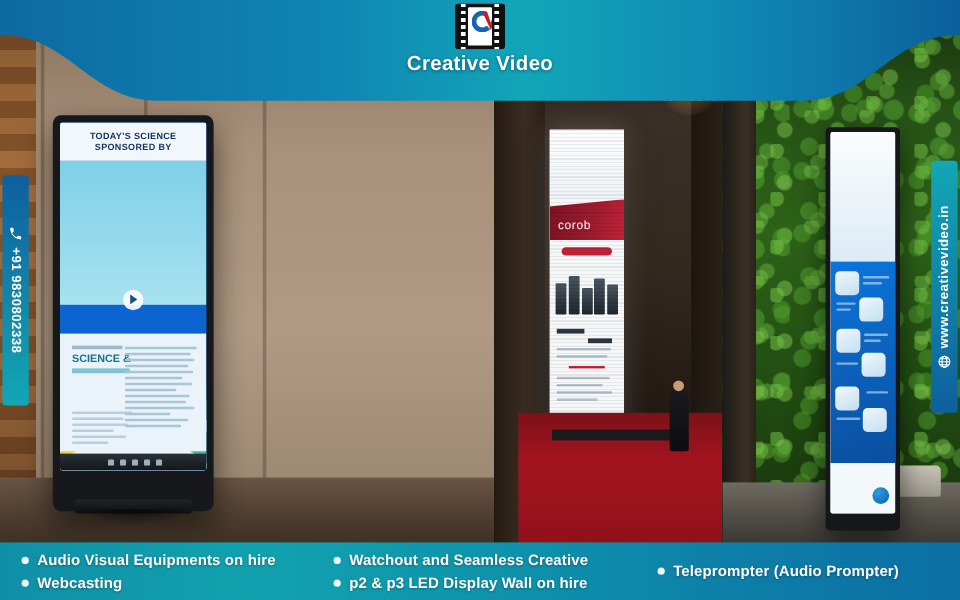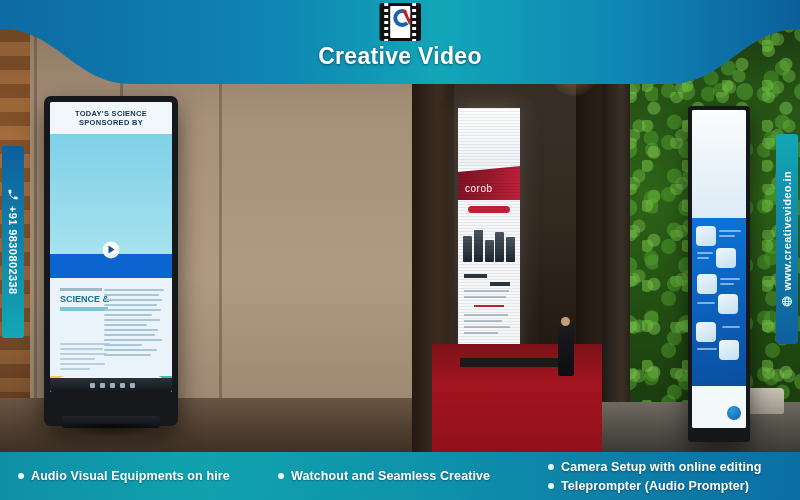--- a/index.html
+++ b/index.html
@@ -201,21 +201,21 @@
   .logo-inner { position:absolute; left:6px; right:6px; top:3px; bottom:3px;
                 background:#fff; border-radius:1px; overflow:hidden; }
   .logo-c { position:absolute; left:3px; top:3px; width:18px; height:18px;
             border:4px solid #1763b0; border-radius:50%; border-right-color:transparent; }
   .logo-v { position:absolute; left:12px; top:4px; width:0; height:0;
             border-left:7px solid transparent; border-right:7px solid transparent;
             border-top:15px solid #c81e28; }
   .logo-v::after{ content:""; position:absolute; left:-3px; top:-15px; width:0; height:0;
             border-left:3px solid transparent; border-right:3px solid transparent;
             border-top:9px solid #fff; }
-  .brand-name { margin-top:2px; color:#fff; font-size:23px; font-weight:700;
+  .brand-name { margin-top:2px; color:#fff; font-size:17px; font-weight:700;
                 letter-spacing:.3px; text-shadow:0 1px 3px rgba(0,0,0,.45); }
 
   
   .ribbon { position:absolute; z-index:6; width:22px;
             background:linear-gradient(180deg,#0e5f9e,#13a7b4);
             border-radius:3px; display:flex; align-items:center; justify-content:center; }
   .ribbon-l { left:2px; top:146px; height:192px; }
   .ribbon-r { right:2px; top:134px; height:210px;
               background:linear-gradient(180deg,#13a7b4,#0e5f9e); }
   .ribbon .vtext { white-space:nowrap; color:#fff; font-size:11px; font-weight:700;
@@ -478,32 +478,36 @@
       <span>www.creativevideo.in</span>
     </span>
   </div>
 
   <div class="svcbar">
     <div class="svccol c1">
       <div class="svcitem">
         <span class="dot"></span>
         <span>Audio Visual Equipments on hire</span>
       </div>
+      <div class="svcitem">
+        <span class="dot"></span>
+        <span>Webcasting</span>
+      </div>
     </div>
     <div class="svccol c2">
       <div class="svcitem">
         <span class="dot"></span>
         <span>Watchout and Seamless Creative</span>
       </div>
+      <div class="svcitem">
+        <span class="dot"></span>
+        <span>p2 &amp; p3 LED Display Wall on hire</span>
+      </div>
     </div>
     <div class="svccol c3">
       <div class="svcitem">
         <span class="dot"></span>
-        <span>Camera Setup with online editing</span>
-      </div>
-      <div class="svcitem">
-        <span class="dot"></span>
         <span>Teleprompter (Audio Prompter)</span>
       </div>
     </div>
   </div>
 
 </div>
 
 </body></html>

